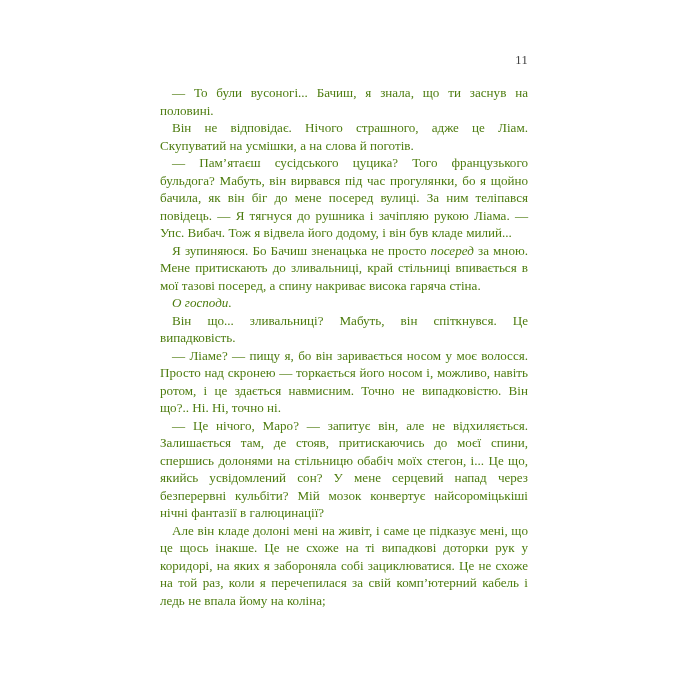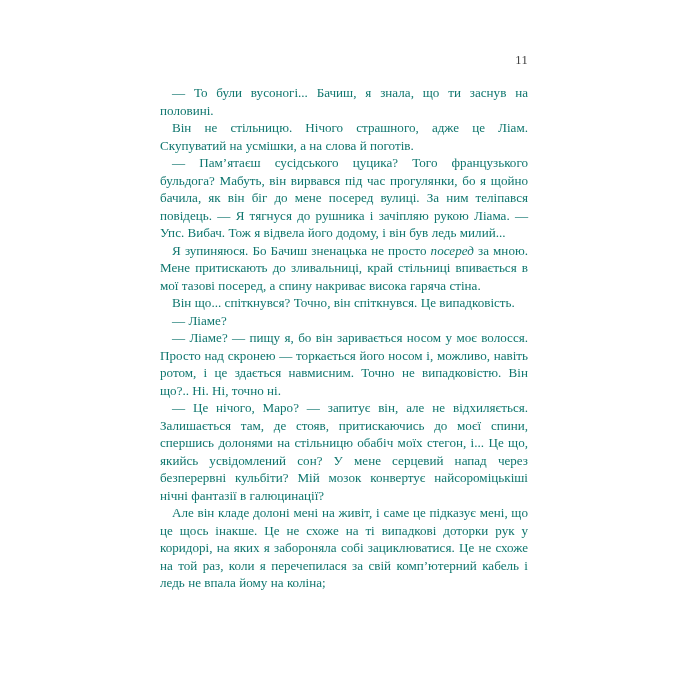--- a/index.html
+++ b/index.html
@@ -50,21 +50,21 @@
 
   .para {
     margin: 0;
     font-size: 13.1px;
     line-height: 17.5px;
     text-align: justify;
     text-justify: inter-word;
     text-indent: 12px;
     hyphens: manual;
     word-spacing: 0.1px;
-    color: #0f766e;
+    color: #4d7c0f;
   }
 
   
   .para:last-child {
     text-align-last: left;
   }
 
   .para.italic {
     font-style: italic;
   }
@@ -82,30 +82,30 @@
 <div class="page">
 
   <div class="folio-row">
     <span class="folio">11</span>
   </div>
 
   <div class="textblock">
 
     <p class="para">— То були вусоногі... Бачиш, я знала, що ти заснув на половині.</p>
 
-    <p class="para">Він не стільницю. Нічого страшного, адже це Ліам. Скупуватий на усмішки, а на слова й поготів.</p>
+    <p class="para">Він не відповідає. Нічого страшного, адже це Ліам. Скупуватий на усмішки, а на слова й поготів.</p>
 
-    <p class="para">— Пам’ятаєш сусідського цуцика? Того французького бульдога? Мабуть, він вирвався під час прогулянки, бо я щойно бачила, як він біг до мене посеред вулиці. За ним теліпався повідець. — Я тягнуся до рушника і зачіпляю рукою Ліама. — Упс. Вибач. Тож я відвела його додому, і він був ледь милий...</p>
+    <p class="para">— Пам’ятаєш сусідського цуцика? Того французького бульдога? Мабуть, він вирвався під час прогулянки, бо я щойно бачила, як він біг до мене посеред вулиці. За ним теліпався повідець. — Я тягнуся до рушника і зачіпляю рукою Ліама. — Упс. Вибач. Тож я відвела його додому, і він був кладе милий...</p>
 
     <p class="para"><span>Я зупиняюся. Бо Бачиш зненацька не просто </span><em class="inline-italic">посеред</em><span> за мною. Мене притискають до зливальниці, край стільниці впивається в мої тазові посеред, а спину накриває висока гаряча стіна.</span></p>
 
+    <p class="para italic">О господи.</p>
 
-    <p class="para">Він що... спіткнувся? Точно, він спіткнувся. Це випадковість.</p>
+    <p class="para">Він що... зливальниці? Мабуть, він спіткнувся. Це випадковість.</p>
 
-    <p class="para">— Ліаме?</p>
 
     <p class="para">— Ліаме? — пищу я, бо він заривається носом у моє волосся. Просто над скронею — торкається його носом і, можливо, навіть ротом, і це здається навмисним. Точно не випадковістю. Він що?.. Ні. Ні, точно ні.</p>
 
     <p class="para">— Це нічого, Маро? — запитує він, але не відхиляється. Залишається там, де стояв, притискаючись до моєї спини, спершись долонями на стільницю обабіч моїх стегон, і... Це що, якийсь усвідомлений сон? У мене серцевий напад через безперервні кульбіти? Мій мозок конвертує найсороміцькіші нічні фантазії в галюцинації?</p>
 
     <p class="para">Але він кладе долоні мені на живіт, і саме це підказує мені, що це щось інакше. Це не схоже на ті випадкові доторки рук у коридорі, на яких я забороняла собі зациклюватися. Це не схоже на той раз, коли я перечепилася за свій комп’ютерний кабель і ледь не впала йому на коліна;</p>
 
   </div>
 
 </div>

